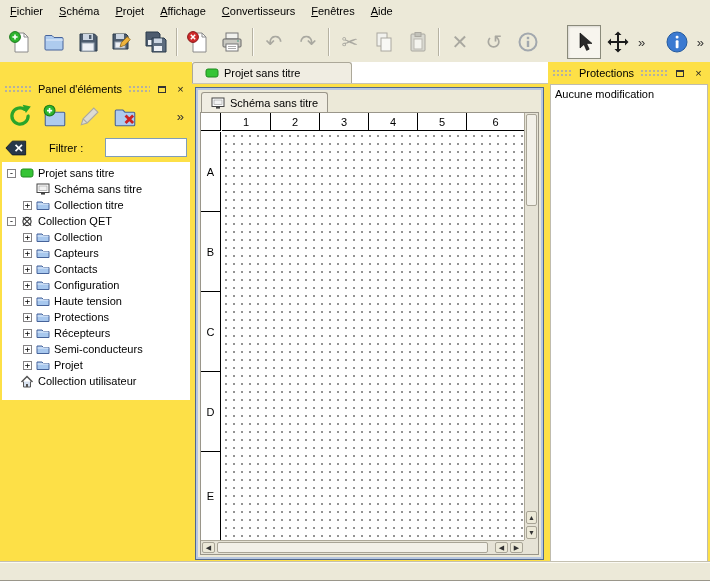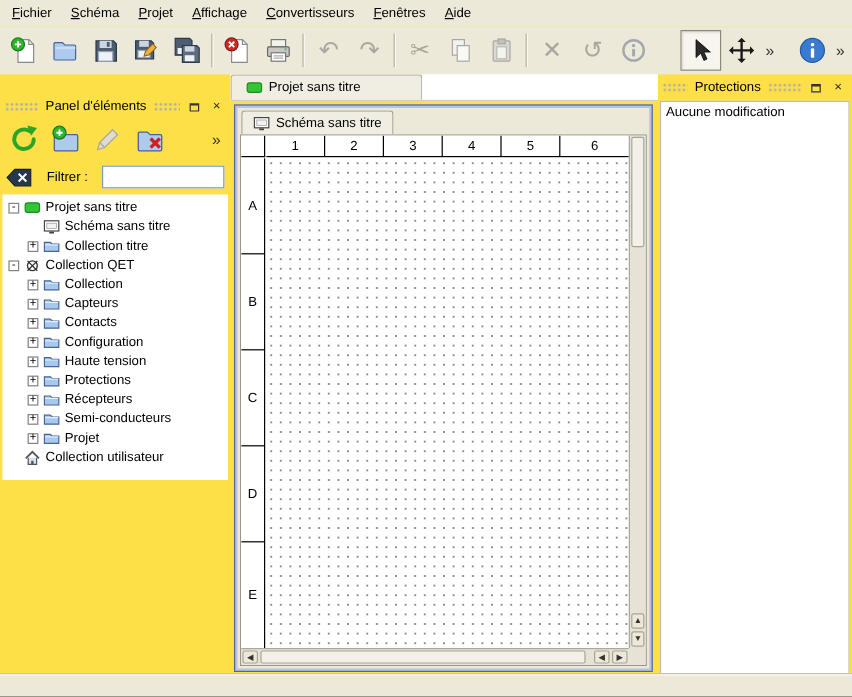--- a/index.html
+++ b/index.html
@@ -32,21 +32,21 @@
   .grip { height: 8px; width: 28px; background-image: radial-gradient(#b4b0a2 1px, transparent 1.2px); background-size: 4px 4px; }
   .grip.grow { flex: 1 1 auto; width: auto; }
   .dock-title-text { padding: 0 2px; white-space: nowrap; }
   .dock-btn { width: 15px; height: 14px; display: flex; align-items: center; justify-content: center; background: transparent; border: none; color: #222; font-size: 11px; line-height: 11px; }
   .float-ic { display: block; width: 8px; height: 7px; border: 1px solid #333; border-top-width: 2px; }
 
   
   .panel-toolbar { height: 36px; display: flex; align-items: center; gap: 5px; padding: 2px 5px; }
   .pb { width: 30px; height: 30px; display: flex; align-items: center; justify-content: center; background: transparent; border: 1px solid transparent; }
   .panel-toolbar .chev { margin-left: auto; }
-  .filter-row { display: flex; align-items: center; gap: 12px; padding: 4px 5px 5px 5px; }
+  .filter-row { display: flex; align-items: center; gap: 22px; padding: 4px 5px 5px 5px; }
   .filter-row input { flex: 1 1 auto; height: 19px; border: 1px solid #7f9db9; background: #fff; font: 11px "Liberation Sans", sans-serif; padding: 0 3px; min-width: 0; }
   .filter-label { white-space: nowrap; }
   .clear-btn { width: 22px; height: 18px; display: flex; align-items: center; justify-content: center; background: transparent; border: none; }
 
   .tree { background: #fff; margin: 0 2px; height: 238px; overflow: hidden; padding-top: 3px; }
   .tree-row { height: 16px; display: flex; align-items: center; gap: 4px; padding-left: 5px; white-space: nowrap; cursor: default; }
   .tree-row.lvl1 { padding-left: 21px; }
   .expander { flex: 0 0 auto; width: 9px; height: 9px; border: 1px solid #848284; background: #fff; display: inline-flex; align-items: center; justify-content: center; font: 9px "DejaVu Sans Mono", monospace; line-height: 7px; color: #000; }
   .exp-spacer { flex: 0 0 auto; width: 9px; height: 9px; }
   .ticon { flex: 0 0 auto; display: inline-flex; }

